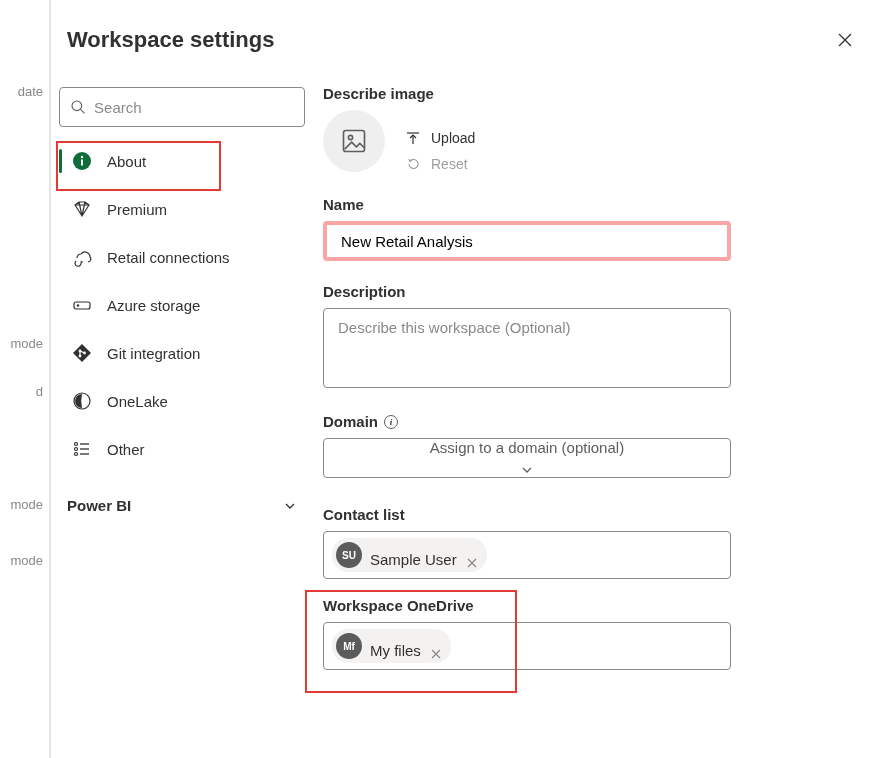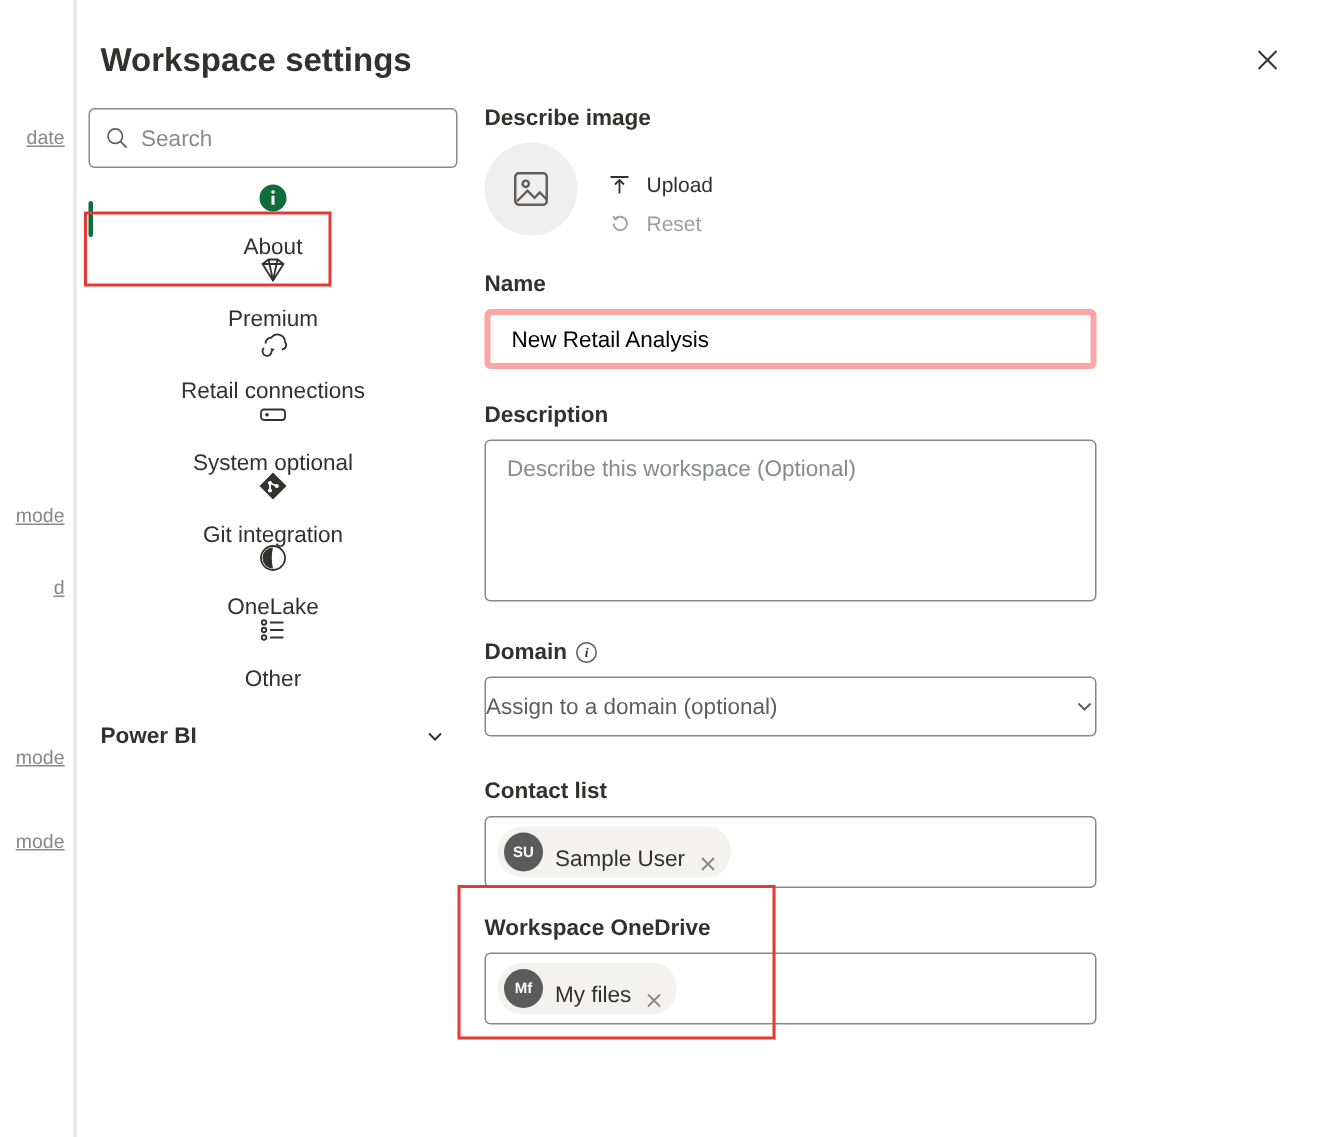--- a/index.html
+++ b/index.html
@@ -16,21 +16,21 @@
     .bg-sidebar {
       position: absolute;
       left: 0;
       top: 0;
       width: 50px;
       height: 758px;
       border-right: 1px solid #e5e5e5;
       color: #888;
       font-size: 13px;
     }
-    .bg-sidebar div { position: absolute; right: 6px; white-space: nowrap; text-decoration: underline; }
+    .bg-sidebar div { position: absolute; right: 6px; white-space: nowrap; }
     .modal {
       position: absolute;
       left: 50px;
       top: 0;
       right: 0;
       bottom: 0;
       background: #fff;
       display: flex;
       flex-direction: column;
       border-left: 1px solid #e5e5e5;
@@ -40,20 +40,21 @@
       justify-content: space-between;
       align-items: center;
       padding: 24px 24px 10px 16px;
     }
     .header-title { font-size: 22px; font-weight: 700; }
     .close-btn { width: 32px; height: 32px; display: flex; align-items: center; justify-content: center; cursor: pointer; border-radius: 4px; }
     .body {
       display: flex;
       flex: 1;
       overflow: hidden;
+      margin-top: 15px;
     }
     .nav {
       width: 262px;
       padding: 6px 8px 0 8px;
       display: flex;
       flex-direction: column;
     }
     .search-wrap { padding: 0 0 10px 0; }
     .search-box {
       display: flex;
@@ -68,21 +69,20 @@
     .nav-item {
       display: flex;
       align-items: center;
       gap: 14px;
       height: 48px;
       padding: 0 12px;
       cursor: pointer;
       border-radius: 4px;
       font-size: 15px;
       position: relative;
-      flex-direction: column;
     }
     .nav-item.active::before {
       content: '';
       position: absolute;
       left: 0px;
       top: 12px;
       bottom: 12px;
       width: 3px;
       background: #0f6c3b;
       border-radius: 2px;
@@ -114,30 +114,30 @@
     }
     .img-actions { display: flex; flex-direction: column; gap: 10px; }
     .img-action { display: flex; align-items: center; gap: 10px; font-size: 14px; cursor: pointer; }
     .img-action.disabled { color: #a19f9d; cursor: default; }
     .text-input {
       width: 100%; max-width: 408px; height: 40px;
       border: 4px solid #fca5a5; border-radius: 4px;
       padding: 0 14px; font-size: 15px; outline: none;
     }
     .textarea {
-      width: 100%; max-width: 408px; height: 108px;
+      width: 100%; max-width: 408px; height: 80px;
       border: 1px solid #8a8886; border-radius: 4px;
       padding: 10px 14px; font-size: 15px; outline: none; resize: none;
       font-family: inherit;
     }
     .select-box {
       width: 100%; max-width: 408px; height: 40px;
       border: 1px solid #8a8886; border-radius: 4px;
       padding: 0 0; display: flex; align-items: center; justify-content: space-between;
-      color: #605e5c; font-size: 15px; cursor: pointer;
+      color: #605e5c; font-size: 15px; cursor: pointer; flex-direction: column;
     }
     .chip-container {
       width: 100%; max-width: 408px; min-height: 48px;
       border: 1px solid #8a8886; border-radius: 4px;
       padding: 6px 8px; display: flex; align-items: center; gap: 6px;
     }
     .chip {
       display: inline-flex; align-items: flex-end; gap: 8px;
       background: #f3f2f1; border-radius: 16px; padding: 4px 8px 4px 4px;
       font-size: 15px;
@@ -213,21 +213,21 @@
         <span>Retail connections</span>
       </div>
 
       <div class="nav-item">
         <span class="nav-icon">
           <svg width="20" height="20" viewBox="0 0 20 20">
               <rect x="2" y="7" width="16" height="7" rx="2" fill="none" stroke="#323130" stroke-width="1.2"></rect>
               <circle cx="6" cy="10.5" r="1.2" fill="#323130"></circle>
             </svg>
         </span>
-        <span>System optional</span>
+        <span>Azure storage</span>
       </div>
 
       <div class="nav-item">
         <span class="nav-icon">
           <svg width="20" height="20" viewBox="0 0 20 20">
               <path d="M10 1 L19 10 L10 19 L1 10 Z" fill="#323130"></path>
               <circle cx="8" cy="8" r="1.4" fill="#fff"></circle>
               <circle cx="12.5" cy="10" r="1.4" fill="#fff"></circle>
               <circle cx="8" cy="13" r="1.4" fill="#fff"></circle>
               <line x1="8" y1="8" x2="8" y2="13" stroke="#fff" stroke-width="1.2"></line>

